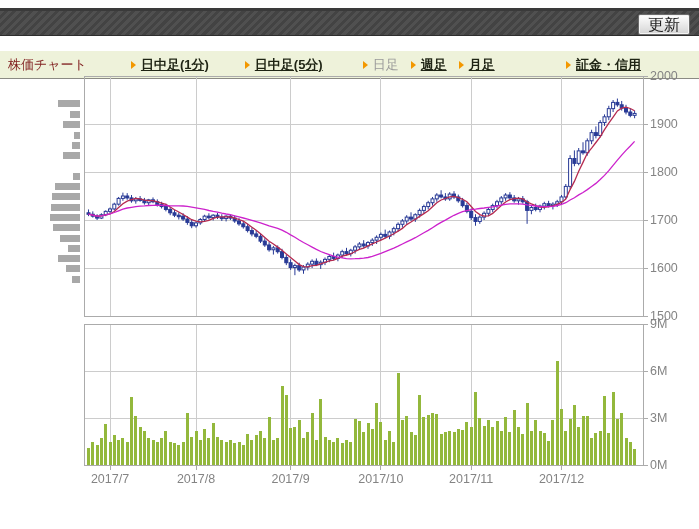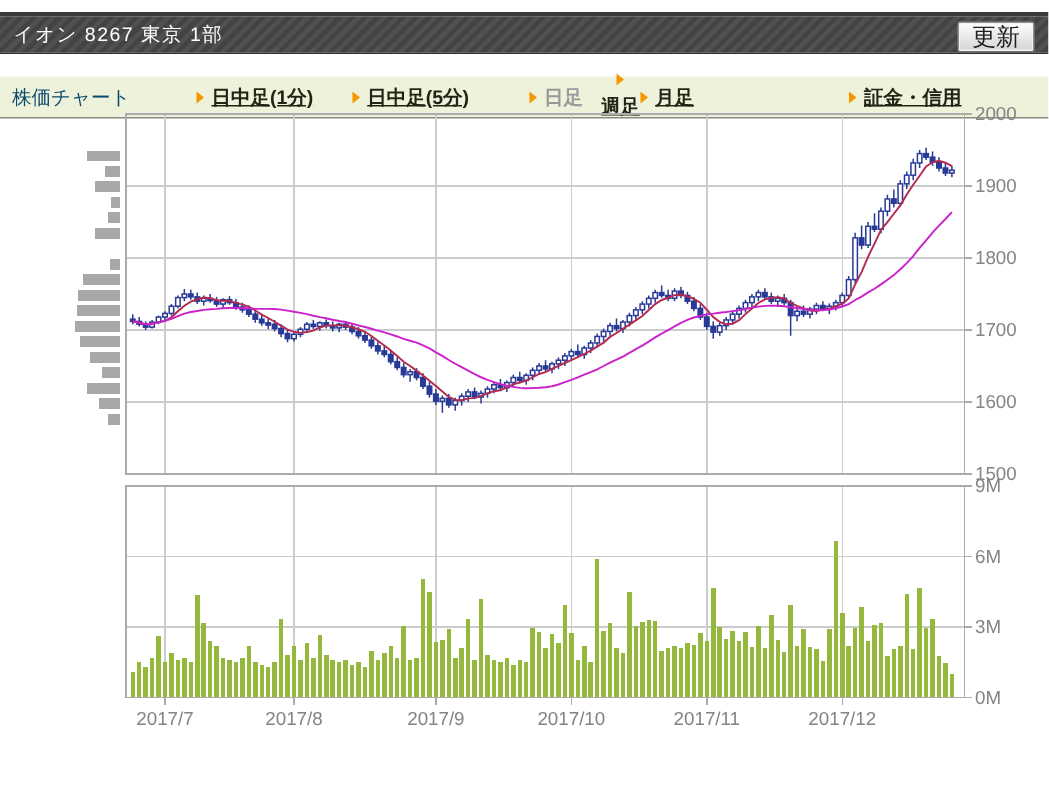--- a/index.html
+++ b/index.html
@@ -25,38 +25,37 @@
     box-shadow:inset 0 0 0 1px #f4f4f4;
     font-family:inherit;
   }
   
   .tabbar {
     position:absolute; top:51px; left:0; width:699px; height:28px;
     box-sizing:border-box; background:#eef2da;
     border-bottom:1px solid #8b8b84;
     display:flex; align-items:center; font-size:13px;
   }
-  .tab-label { color:#0c4a6e; padding-left:8px; }
+  .tab-label { color:#7f1d1d; padding-left:8px; }
   .tab { display:flex; align-items:center; gap:5px; white-space:nowrap; }
   .arr { width:0; height:0; border-left:5px solid #f39800; border-top:4px solid transparent; border-bottom:4px solid transparent; }
   .tab a { color:#1f2414; font-weight:bold; text-decoration:underline; cursor:pointer; }
-  .tab.current a { color:#999; font-weight:bold; text-decoration:none; cursor:default; }
-  .t0 { margin-left:44px; } .t1 { margin-left:26px;text-align:right; } .t2 { margin-left:40px; }
-  .t3 { margin-left:12px;flex-direction:column; } .t4 { }
+  .tab.current a { color:#999; font-weight:normal; text-decoration:none; cursor:default; }
+  .t0 { margin-left:44px; } .t1 { margin-left:36px;text-align:right; } .t2 { margin-left:40px; }
+  .t3 { margin-left:12px; } .t4 { margin-left:12px; }
   .t5 { margin-left:auto; margin-right:58px;padding-left:35px; }
   
   .chart-area { position:absolute; top:68px; left:0; width:699px; height:445px; }
   svg text { font-family:"Liberation Sans","DejaVu Sans",sans-serif; }
   svg .crisp { shape-rendering:crispEdges; }
 </style>
 </head>
 <body>
 
 <div class="topbar">
-  <span class="title">イオン 8267 東京 1部</span>
   <button class="refresh">更新</button>
 </div>
 
 <div class="tabbar">
   <span class="tab-label">株価チャート</span>
   <span class="tab t0">
     <i class="arr"></i>
     <a>日中足(1分)</a>
   </span>
   <span class="tab t1">

